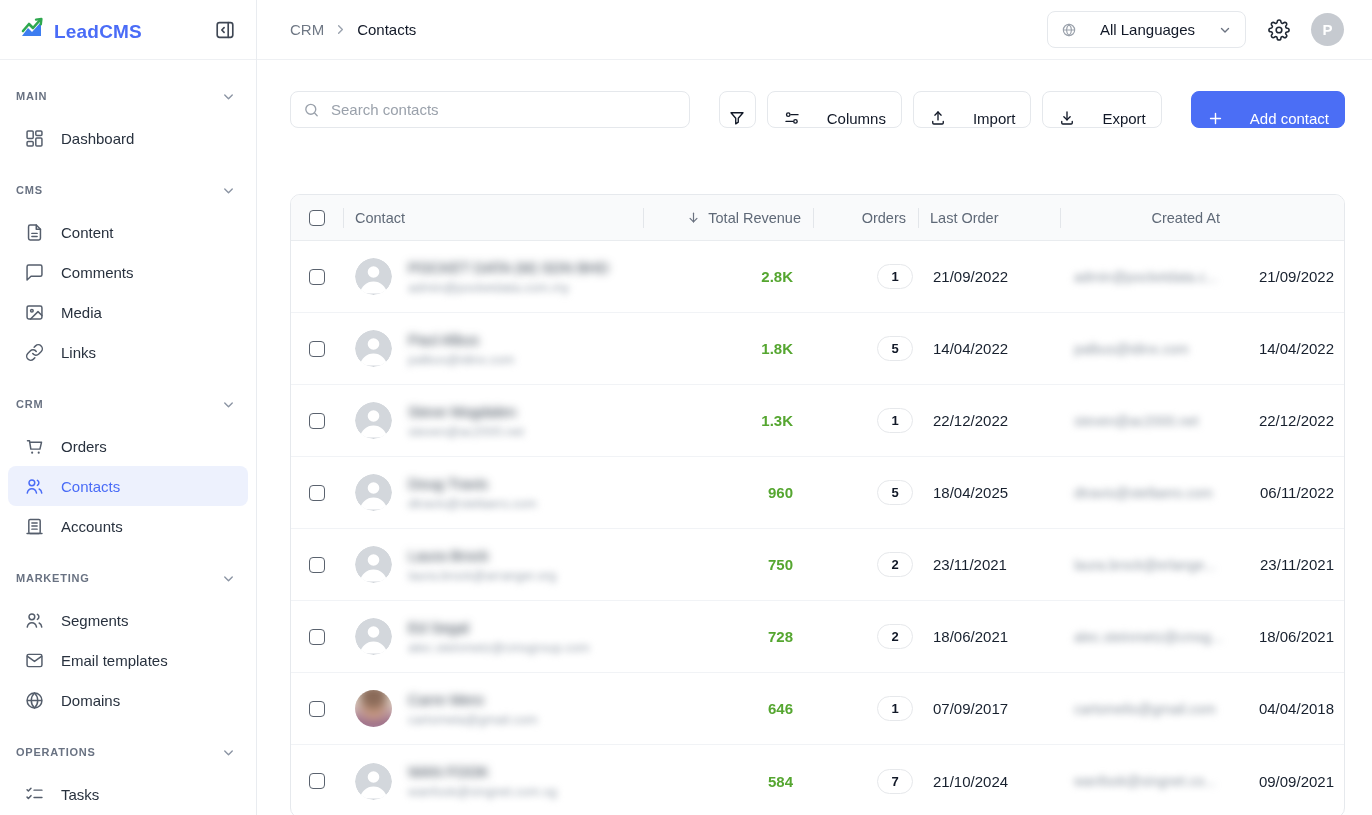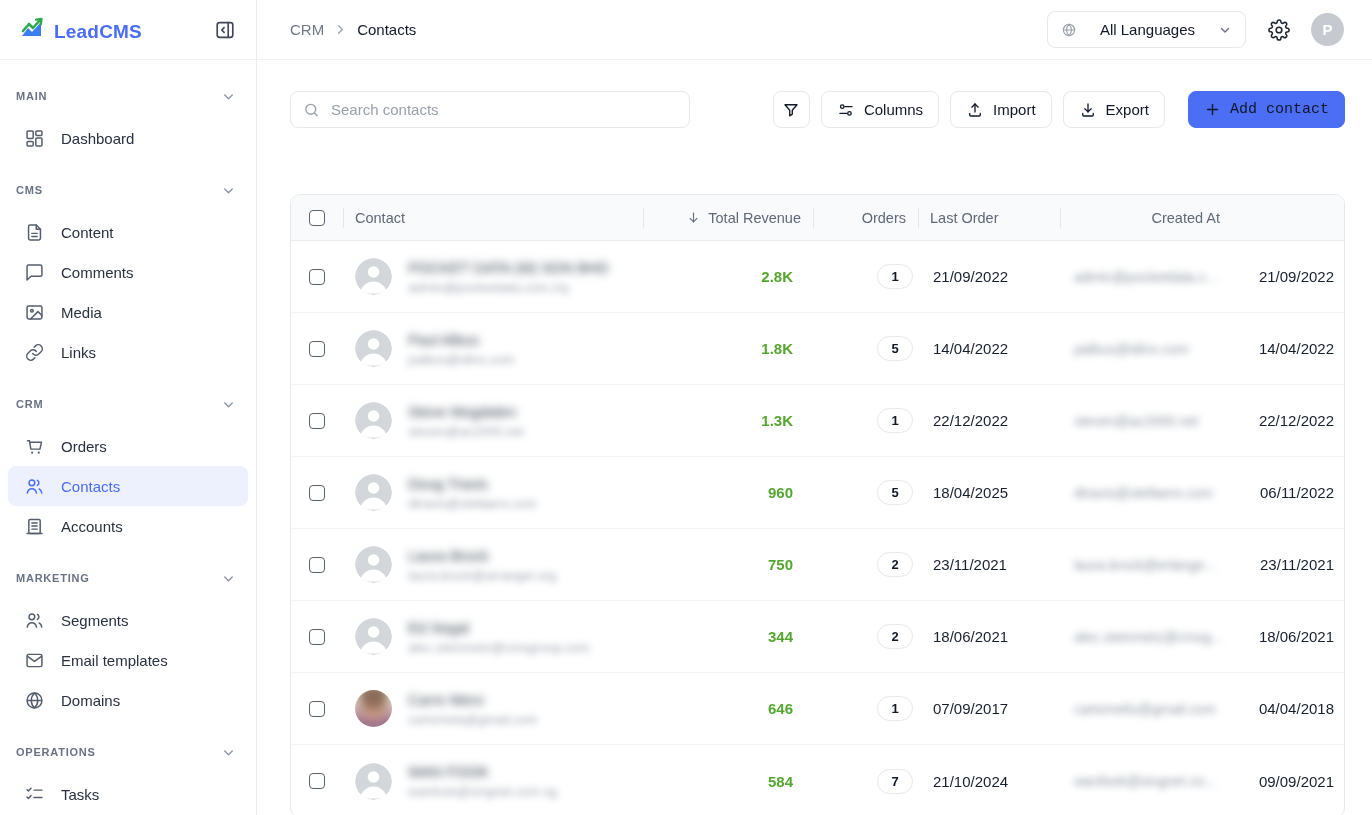--- a/index.html
+++ b/index.html
@@ -47,24 +47,24 @@
   .avatar { margin-left:21px; width:33px; height:33px; border-radius:50%; background:#c6cad0; color:#fff; font-size:15px; font-weight:600; display:flex; align-items:center; justify-content:center; cursor:pointer; }
 
   .content { flex:1; padding:31px 27px 0 33px; overflow:hidden; }
   .toolbar { display:flex; align-items:center; justify-content:space-between; }
   .search-wrap { position:relative; width:400px; }
   .search-wrap .search-icon { position:absolute; left:13px; top:50%; transform:translateY(-50%); color:#9aa1ab; display:flex; }
   .search-wrap .search-icon svg { width:17px; height:17px; }
   .search-input { width:100%; height:37px; border:1px solid #e5e8ec; border-radius:8px; padding:0 12px 0 40px; font-size:15px; font-family:inherit; color:#0369a1; outline:none; background:#fff; }
   .search-input::placeholder { color:#9aa1ab; }
   .toolbar-actions { display:flex; align-items:center; gap:11px; }
-  .btn { height:37px; display:inline-flex; align-items:center; gap:9px; padding:0 15px; border:1px solid #e5e8ec; border-radius:8px; background:#fff; font-size:15px; font-weight:500; color:#111827; font-family:inherit; cursor:pointer; }
+  .btn { height:37px; display:inline-flex; align-items:flex-end; gap:26px; padding:0 15px; border:1px solid #e5e8ec; border-radius:8px; background:#fff; font-size:15px; font-weight:500; color:#111827; font-family:inherit; cursor:pointer; }
   .btn svg { width:18px; height:18px; }
   .btn-icon-only { width:37px; padding:0; justify-content:center; }
-  .btn-primary { background:#4b6ef5; border-color:#4b6ef5; color:#0f172a; margin-left:12px;font-family:Liberation Mono, monospace; }
+  .btn-primary { background:#4b6ef5; border-color:#4b6ef5; color:#ffffff; margin-left:18px; }
   .btn-primary svg { width:17px; height:17px; }
 
   
   .table-card { margin-top:66px; border:1px solid #e6e9ed; border-radius:10px; overflow:hidden; background:#fff; }
   .tgrid { display:grid; grid-template-columns:52px 300px 170px 105px 142px 172px 1fr; align-items:center; }
   .thead { height:46px; background:#f9fafb; border-bottom:1px solid #e9ecef; }
   .th { position:relative; font-size:14.5px; color:#5f6977; height:100%; display:flex; align-items:center; padding:0 12px; white-space:nowrap; }
   .th:not(:first-child)::before { content:""; position:absolute; left:0; top:50%; transform:translateY(-50%); width:1px; height:20px; background:#e3e6ea; }
   .th.right { justify-content:flex-end; }
   .th .sort { display:flex; color:#6b7280; margin-right:7px; }
@@ -598,21 +598,21 @@
                       <circle cx="18.5" cy="14" r="5.8" fill="#fff"></circle>
                       <path d="M5 35.5a13.6 13.6 0 0 1 27 0z" fill="#fff"></path>
                     </g>
                   </svg>
                 </span>
                 <span class="contact-lines">
                   <div class="c-name">Ed Segal</div>
                   <div class="c-sub">alec.steinmetz@cmsgroup.com</div>
                 </span>
               </div>
-              <div class="td td-revenue">344</div>
+              <div class="td td-revenue">728</div>
               <div class="td td-orders">
                 <span class="pill">2</span>
               </div>
               <div class="td td-date">18/06/2021</div>
               <div class="td td-email">alec.steinmetz@cmsg...</div>
               <div class="td td-created">18/06/2021</div>
             </div>
             <div class="tgrid trow">
               <div class="td td-check">
                 <span class="checkbox"></span>

